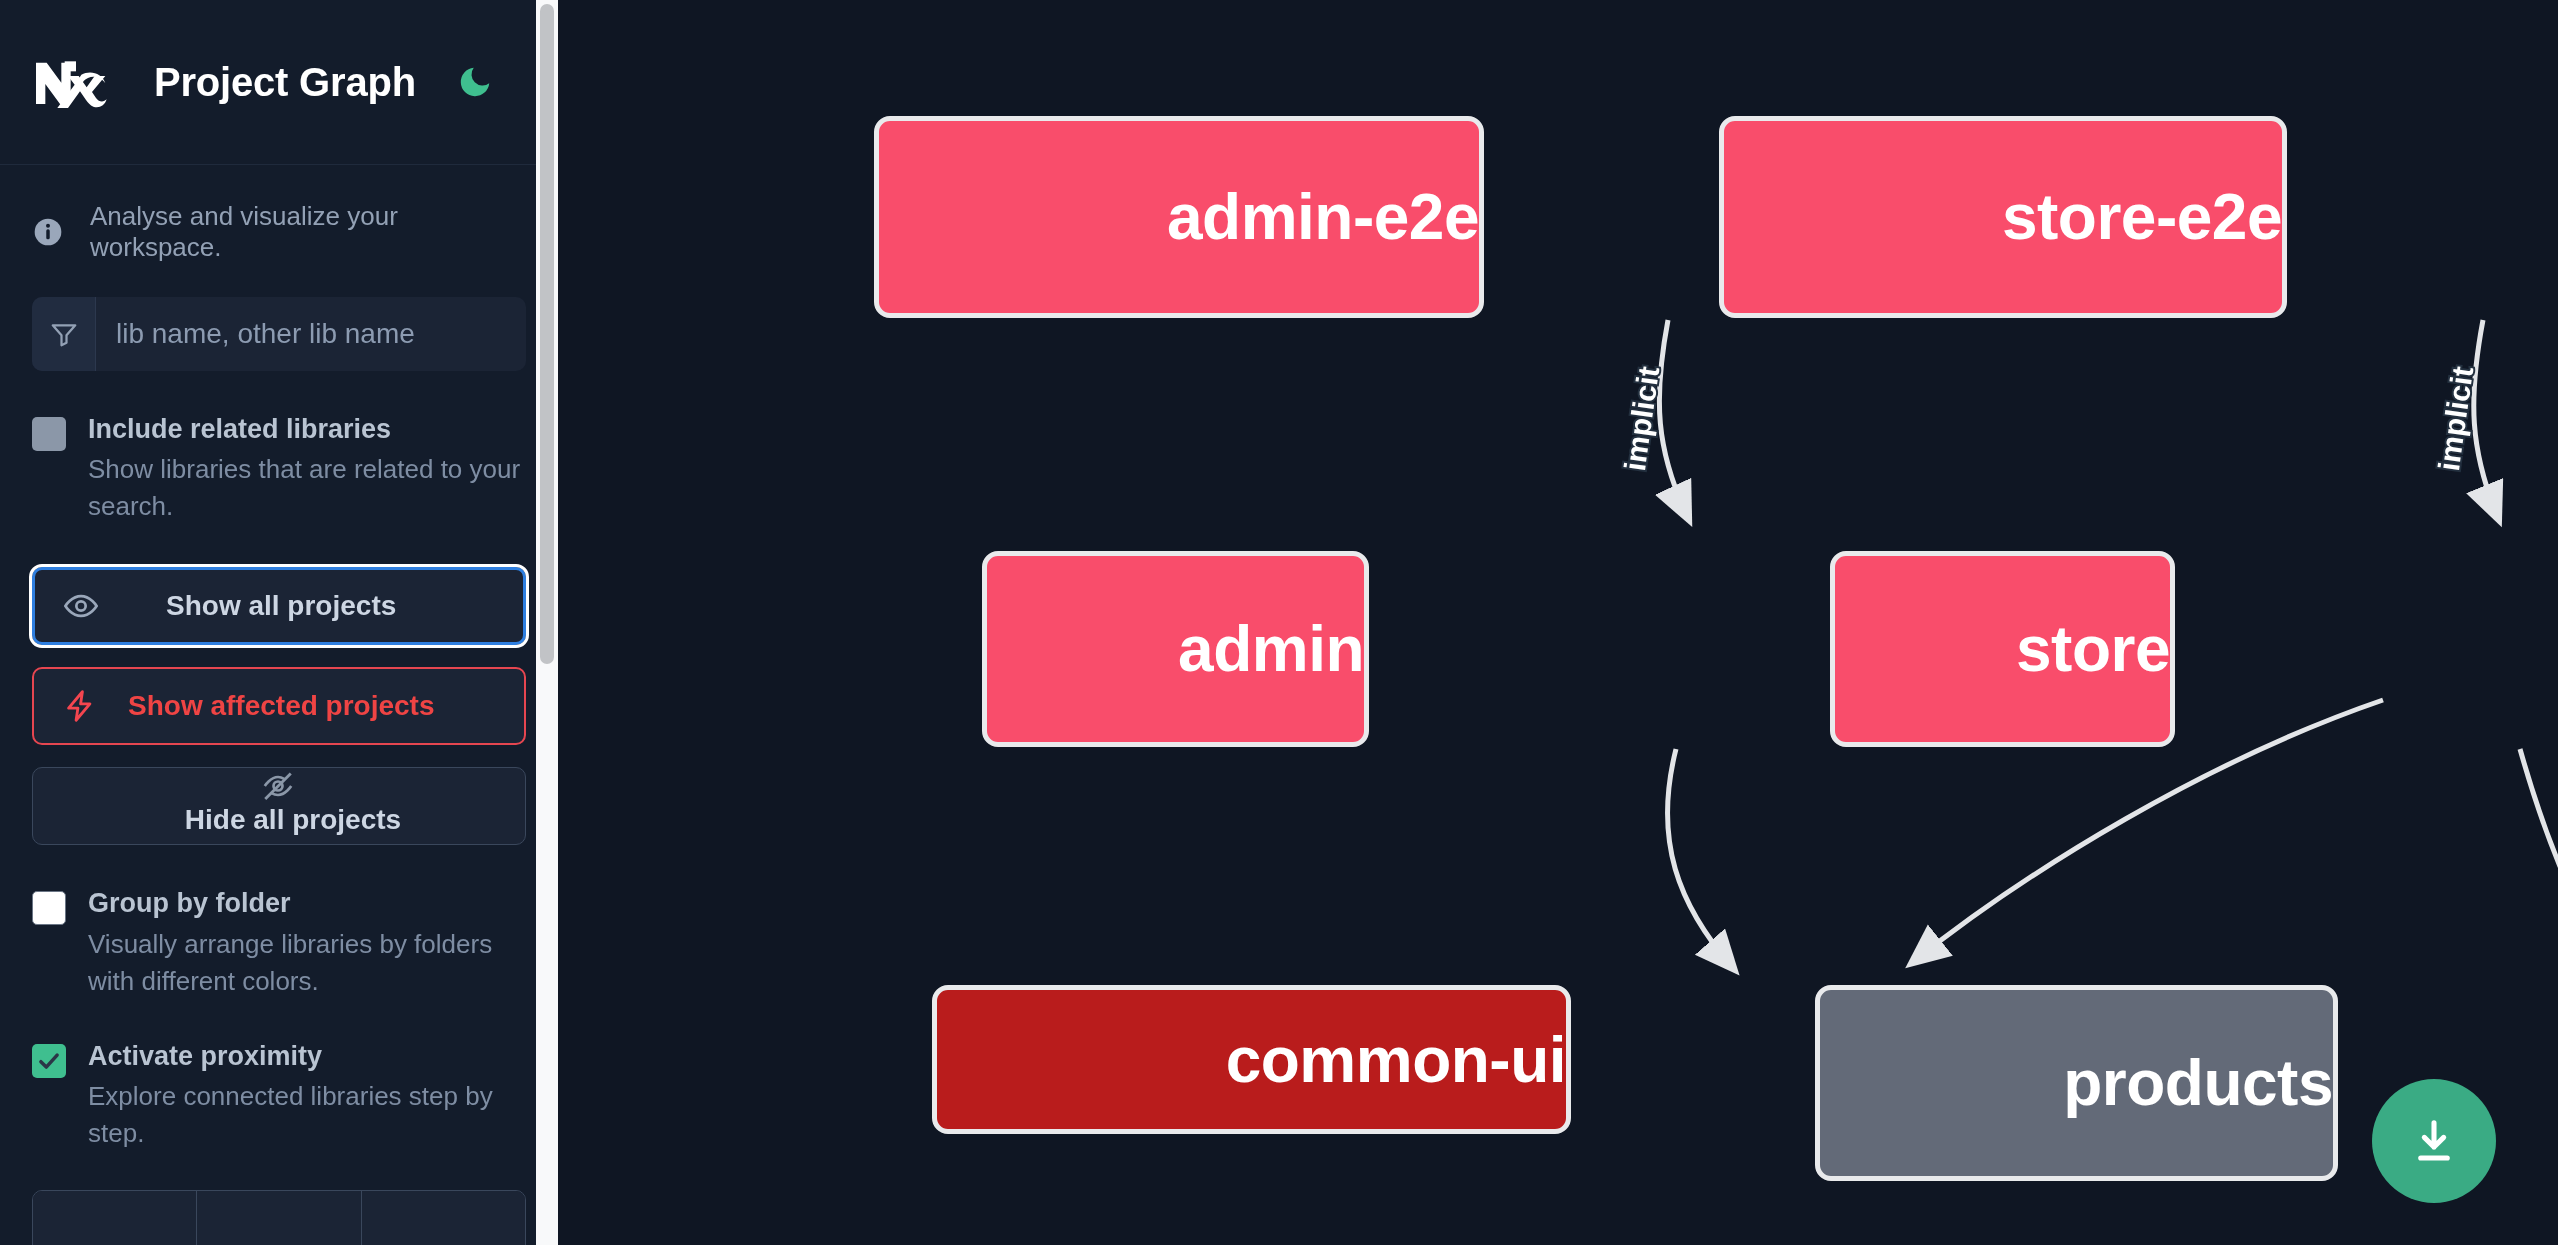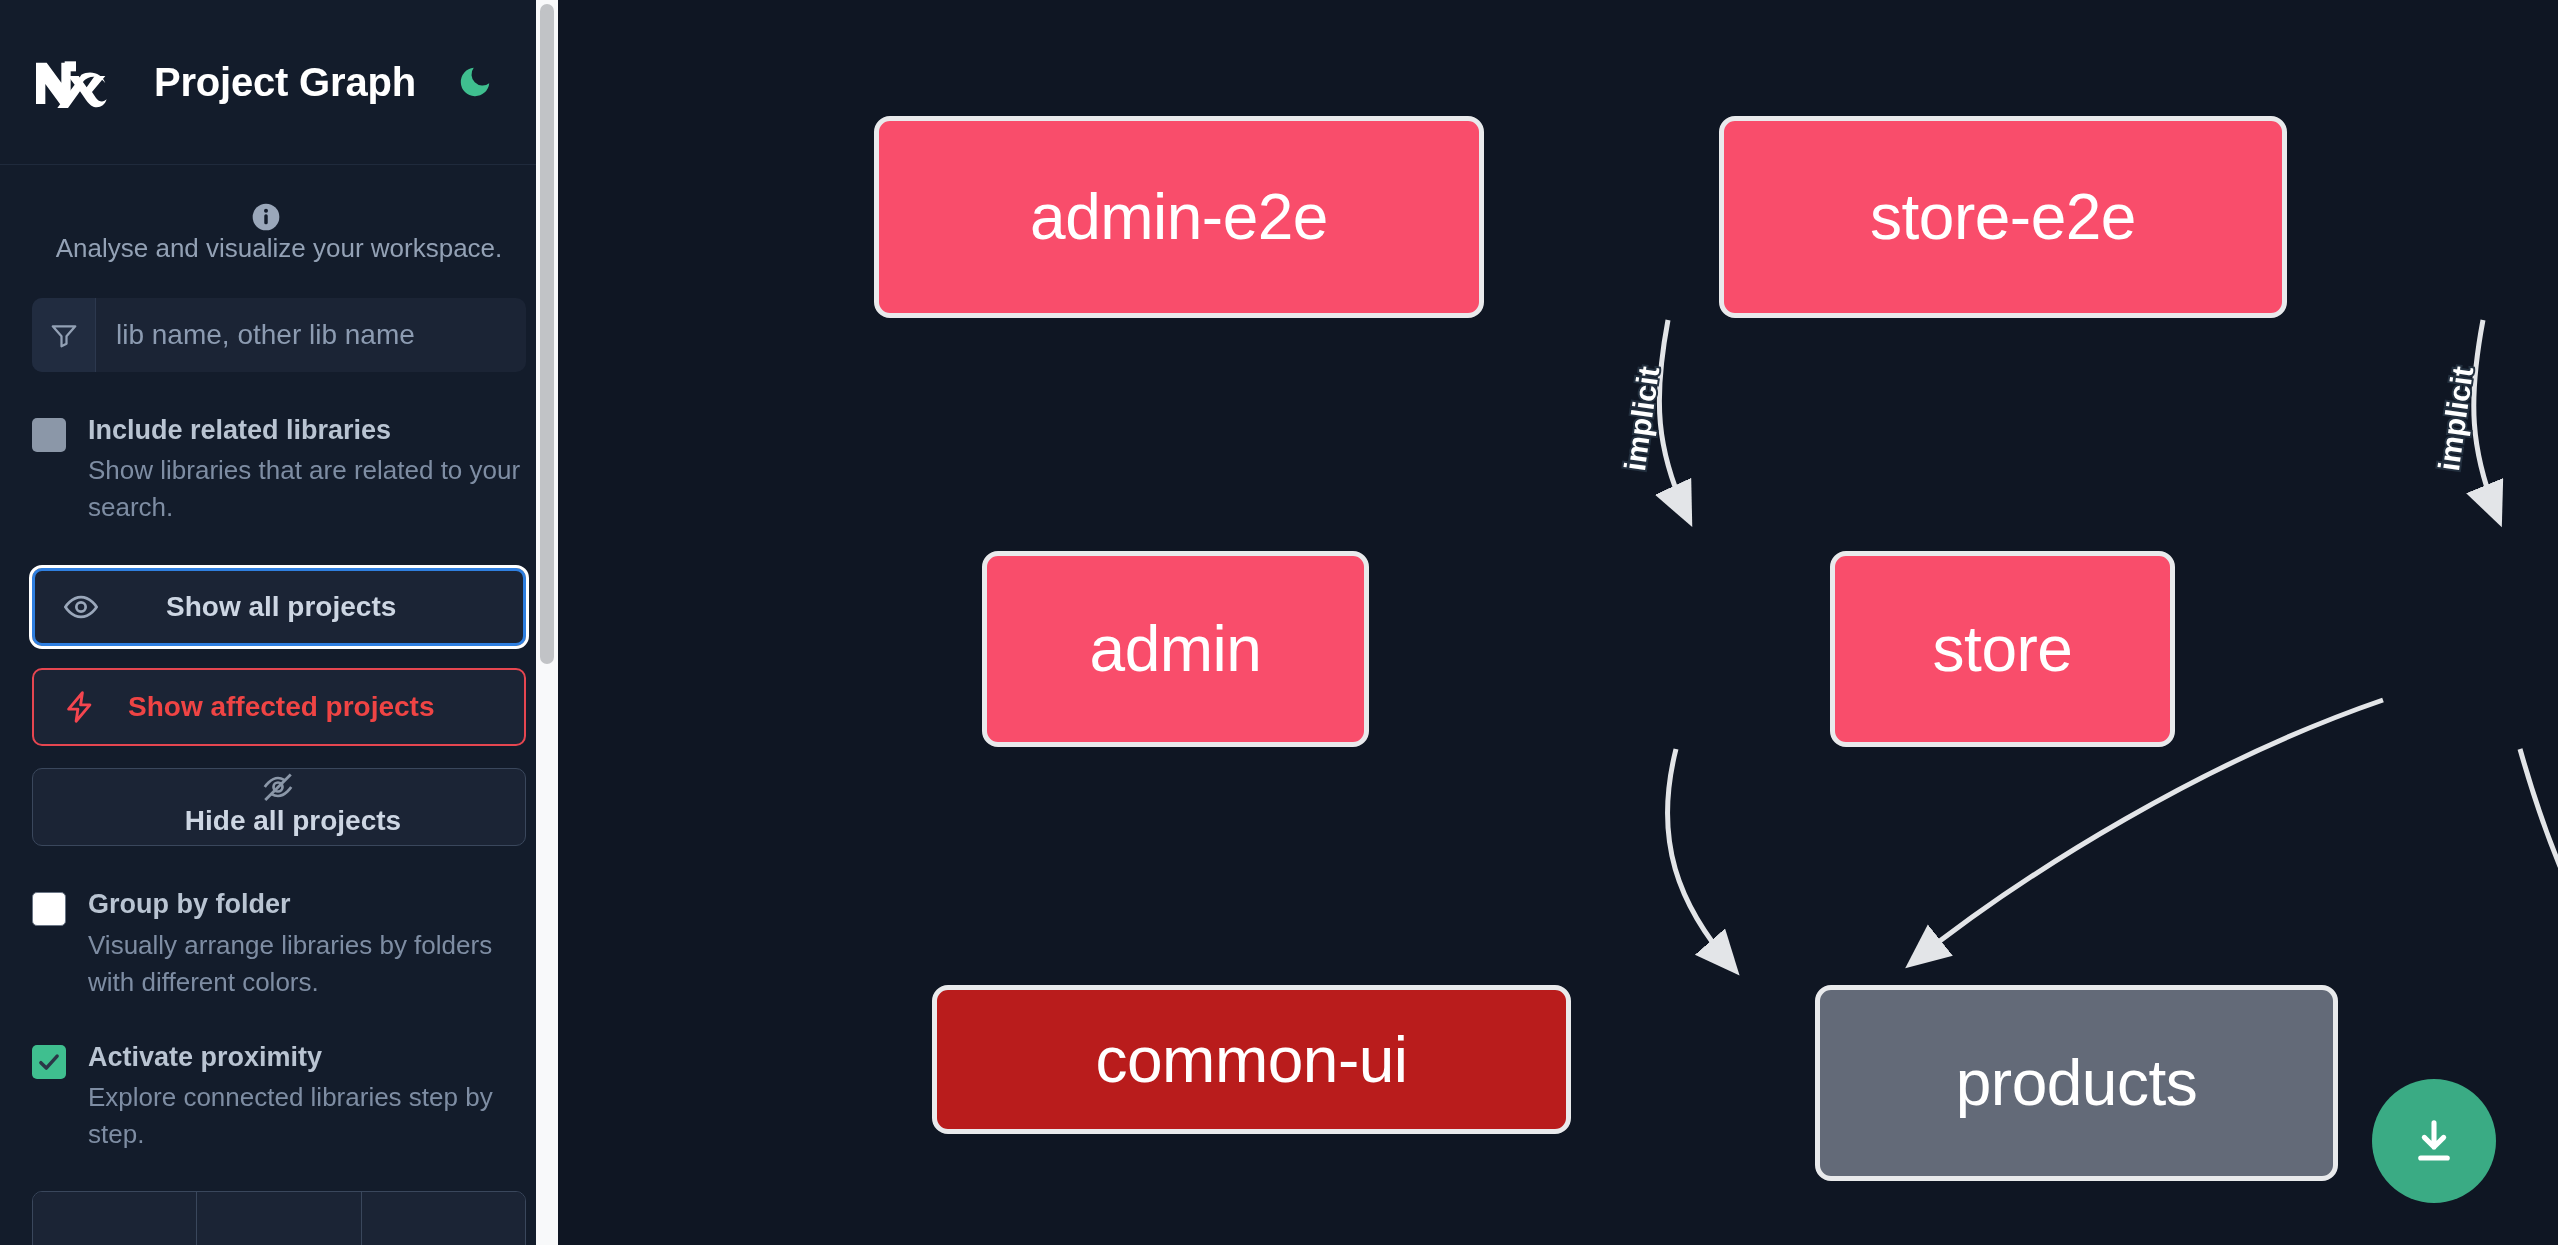--- a/index.html
+++ b/index.html
@@ -36,21 +36,20 @@
     font-size: 40px;
     font-weight: 700;
     letter-spacing: -0.2px;
     white-space: nowrap;
   }
   .moon-icon { margin-left: 40px; width: 38px; height: 38px; flex: 0 0 38px; }
 
   .sb-info {
     display: flex; align-items: center;
     padding: 36px 32px 34px 32px;
-    flex-direction: column;
   }
   .info-icon { width: 32px; height: 32px; flex: 0 0 32px; margin-right: 26px; }
   .sb-info-text { color: #93a1b5; font-size: 26px; }
 
   .sb-body { padding: 0 32px; }
 
   
   .filter-row {
     display: flex; align-items: stretch;
     height: 74px;
@@ -151,26 +150,26 @@
     position: relative;
     flex: 1 1 auto;
     height: 1245px;
     background: #0f1623;
     overflow: hidden;
   }
   .graph-svg { position: absolute; top: 0; left: 0; width: 2000px; height: 1245px; }
 
   .node {
     position: absolute;
-    display: flex; align-items: center; justify-content: center;
+    display: flex; align-items: center; justify-content: flex-end;
     border: 5px solid #e9eaec;
     border-radius: 16px;
     color: #ffffff;
     font-size: 64px;
-    font-weight: 400;
+    font-weight: 700;
     letter-spacing: -0.5px;
     white-space: nowrap;
     cursor: pointer;
   }
 
   .fab {
     position: absolute;
     right: 62px; bottom: 42px;
     width: 124px; height: 124px;
     border-radius: 50%;

